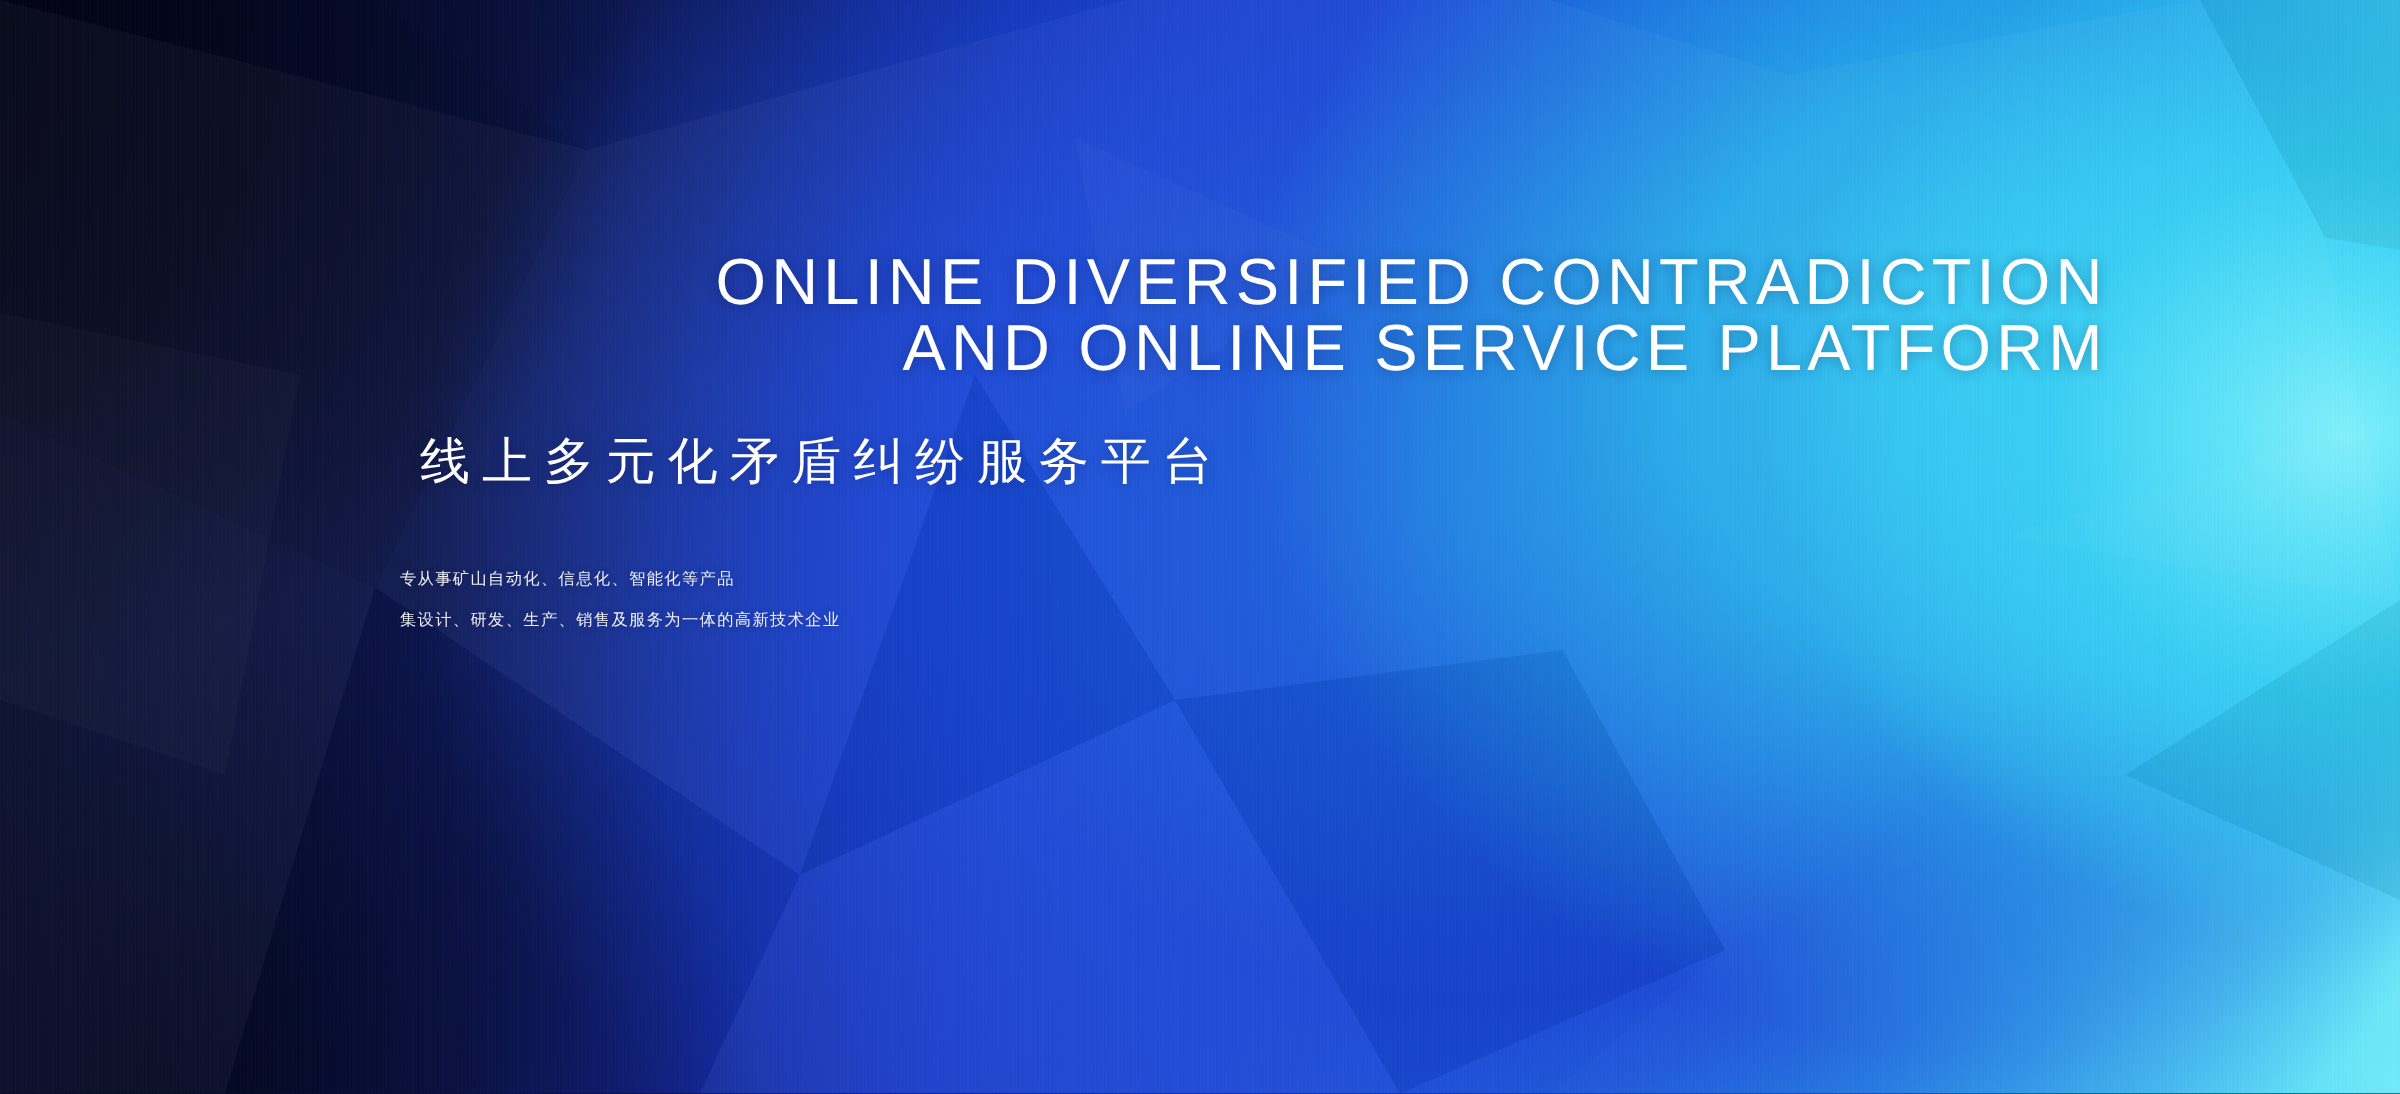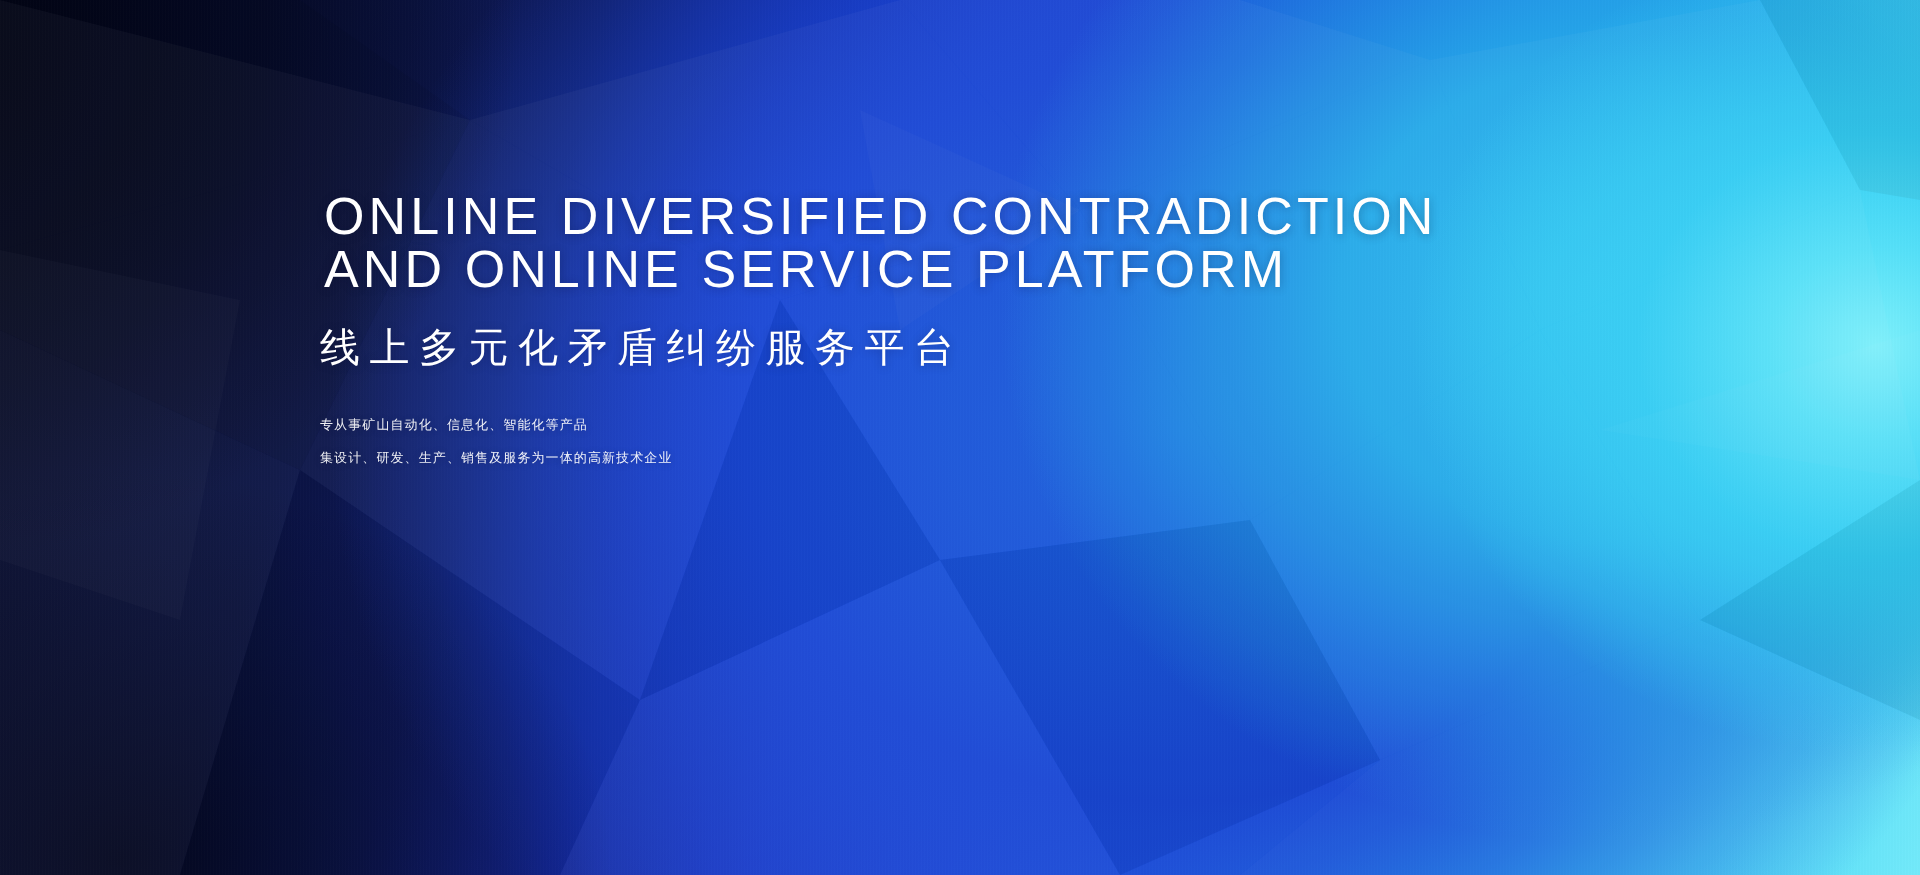--- a/index.html
+++ b/index.html
@@ -83,33 +83,34 @@
 
   
   .content {
     position: absolute;
     left: 320px;
     top: 186px;
     width: 1380px;
   }
 
   .headline {
-    margin: 4px;
+    margin: 14px;
     color: #ffffff;
     font-size: 52px;
     font-weight: 300;
     line-height: 53px;
     letter-spacing: 4.1px;
     white-space: nowrap;
     text-shadow: 0 1px 10px rgba(0,12,50,0.30);
+    text-align: right;
   }
   .headline .hl-line { display: block; }
 
   .subtitle {
-    margin: 0;
+    margin: 16px;
     padding-top: 19px;
     color: #ffffff;
     font-size: 40px;
     font-weight: 300;
     line-height: 56px;
     letter-spacing: 9.5px;
     white-space: nowrap;
     text-shadow: 0 1px 10px rgba(0,12,50,0.28);
   }
 

